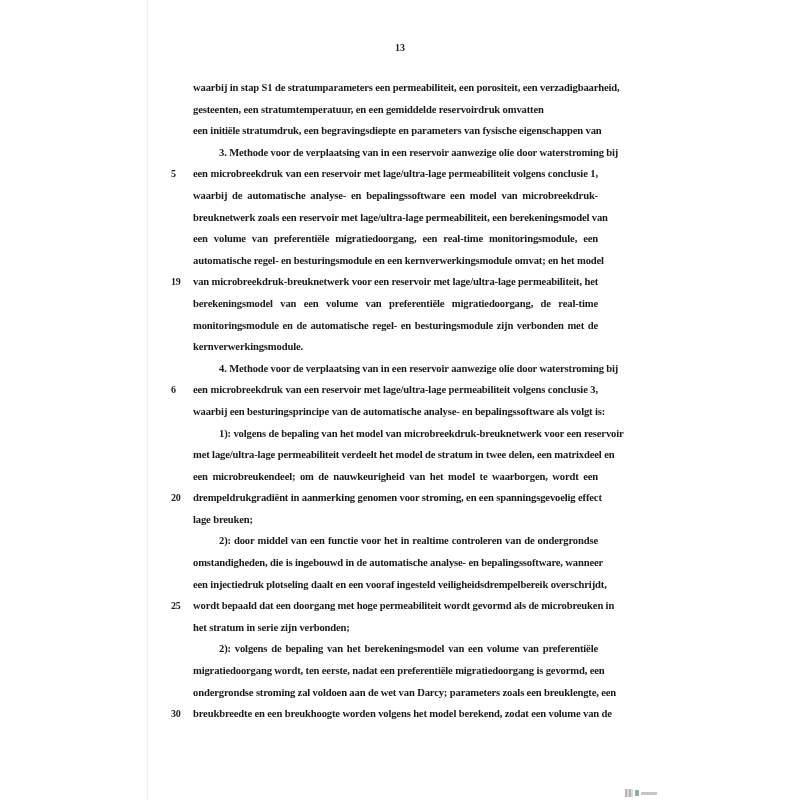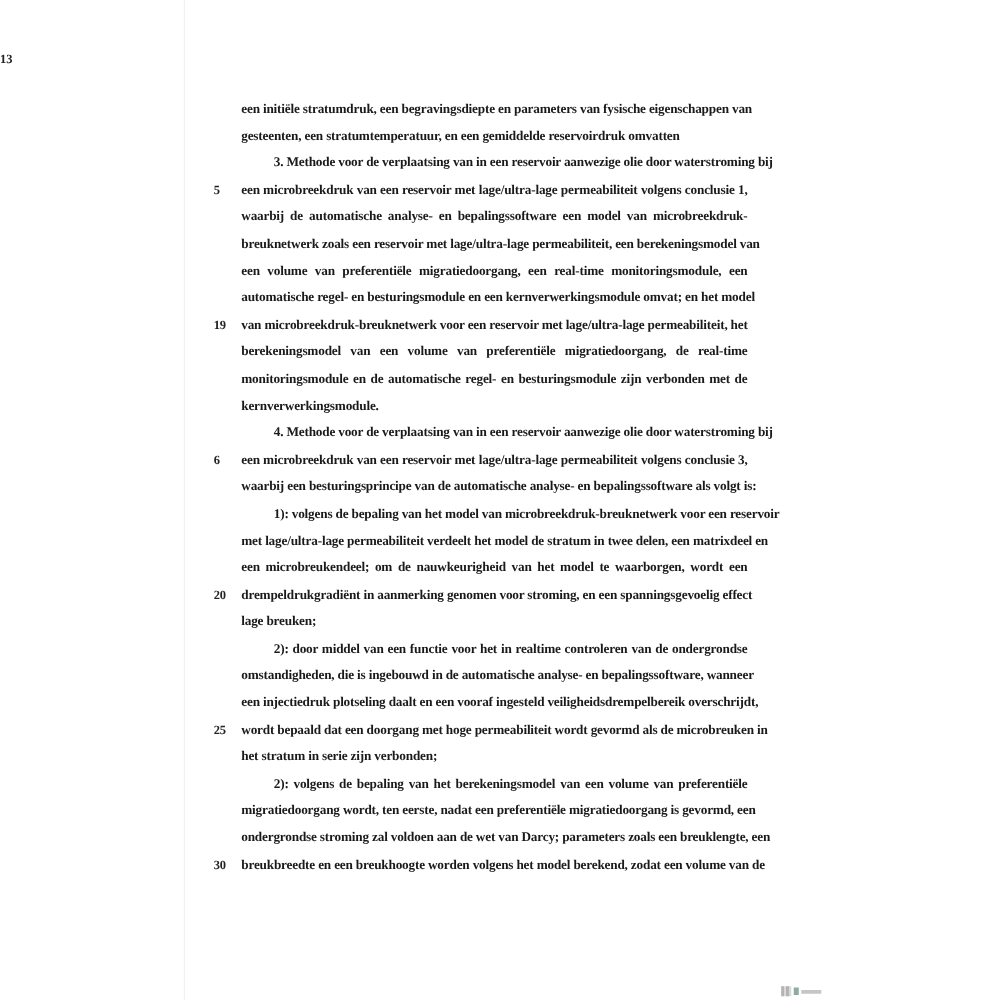--- a/index.html
+++ b/index.html
@@ -21,21 +21,21 @@
       top: 0;
       width: 1px;
       height: 800px;
       background: #f1f1f1;
     }
     .page-number {
       position: absolute;
       top: 42px;
       left: 0;
       width: 800px;
-      text-align: left;
+      text-align: center;
       font-size: 10px;
       font-weight: bold;
       color: #222;
     }
     .body {
       position: absolute;
       left: 193px;
       top: 77px;
       width: 405px;
     }
@@ -97,24 +97,27 @@
   </style>
 </head>
 <body>
 
 <div class="page-edge"></div>
 
 <div class="page-number">13</div>
 
 <div class="body" id="doc-body">
     <div class="line">
+      <span class="line-text">waarbij in stap S1 de stratumparameters een permeabiliteit, een porositeit, een verzadigbaarheid,</span>
+    </div>
+    <div class="line last">
+      <span class="line-text">gesteenten, een stratumtemperatuur, en een gemiddelde reservoirdruk omvatten</span>
+    </div>
+    <div class="line">
       <span class="line-text">een initiële stratumdruk, een begravingsdiepte en parameters van fysische eigenschappen van</span>
-    </div>
-    <div class="line last">
-      <span class="line-text">gesteenten, een stratumtemperatuur, en een gemiddelde reservoirdruk omvatten</span>
     </div>
     <div class="line indent">
       <span class="line-text">3. Methode voor de verplaatsing van in een reservoir aanwezige olie door waterstroming bij</span>
     </div>
     <div class="line">
       <span class="line-no">5</span>
       <span class="line-text">een microbreekdruk van een reservoir met lage/ultra-lage permeabiliteit volgens conclusie 1,</span>
     </div>
     <div class="line">
       <span class="line-text">waarbij de automatische analyse- en bepalingssoftware een model van microbreekdruk-</span>

